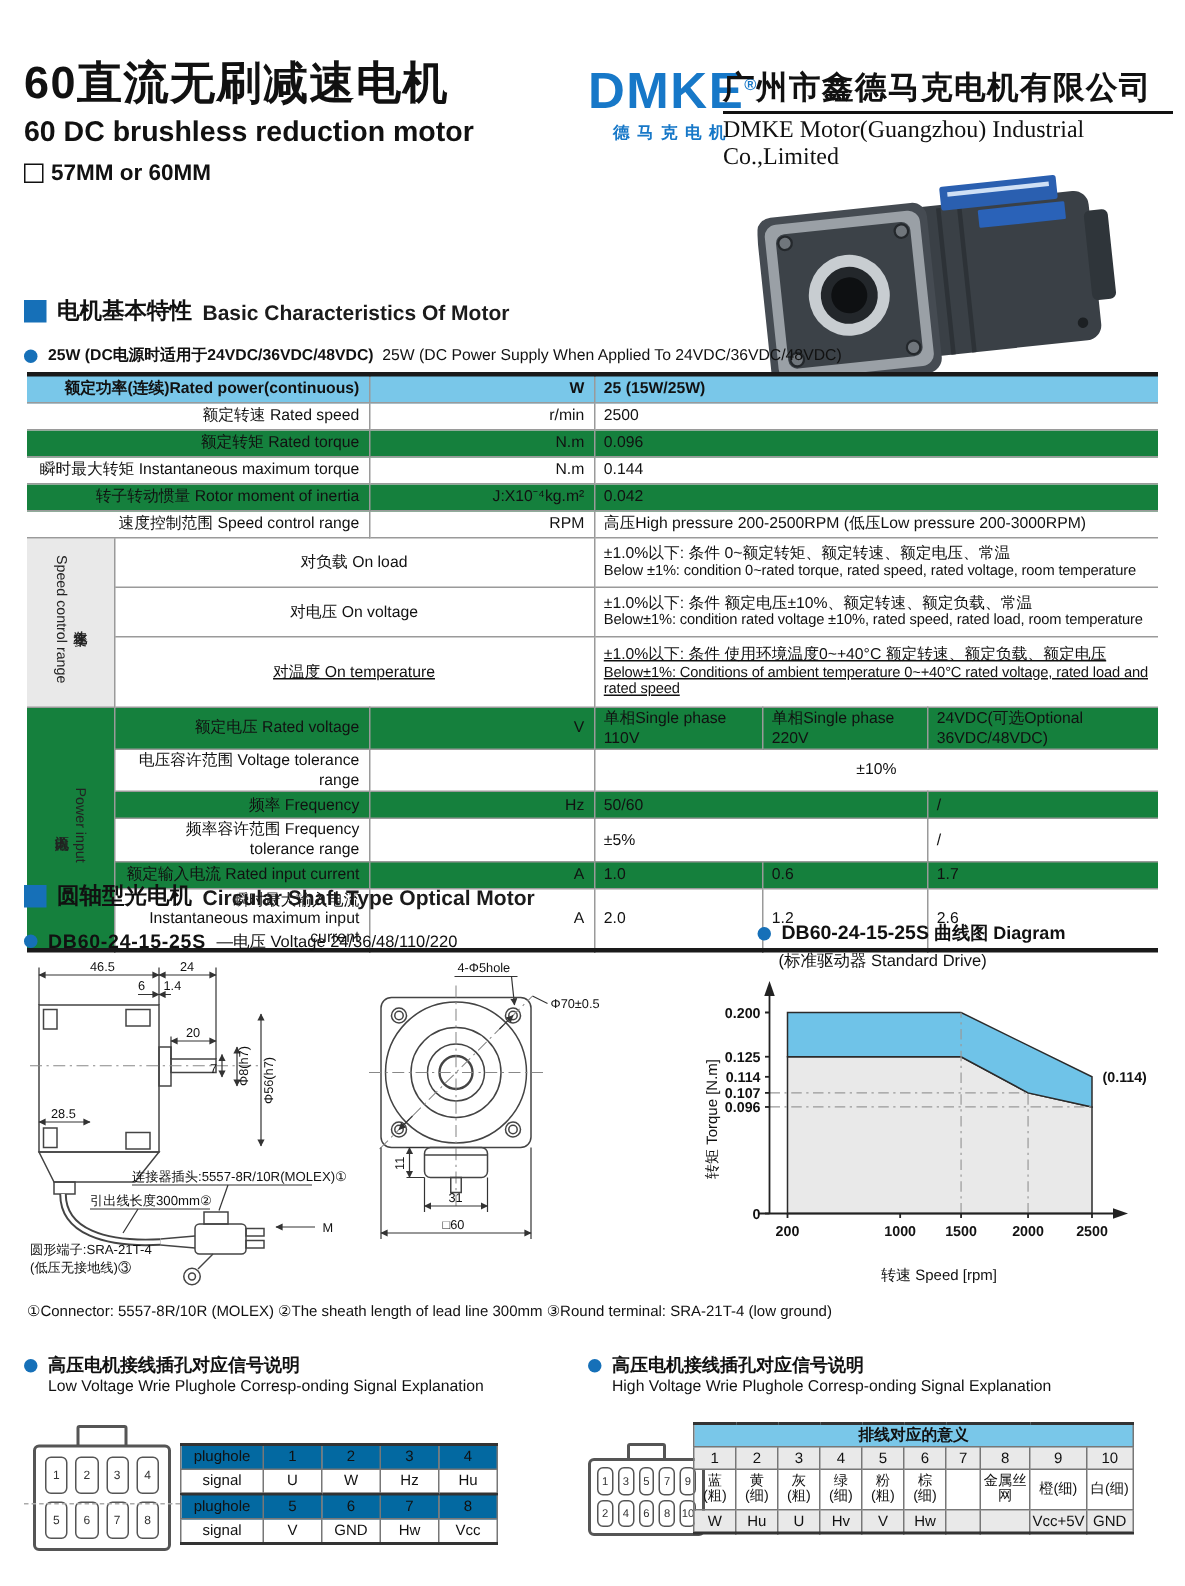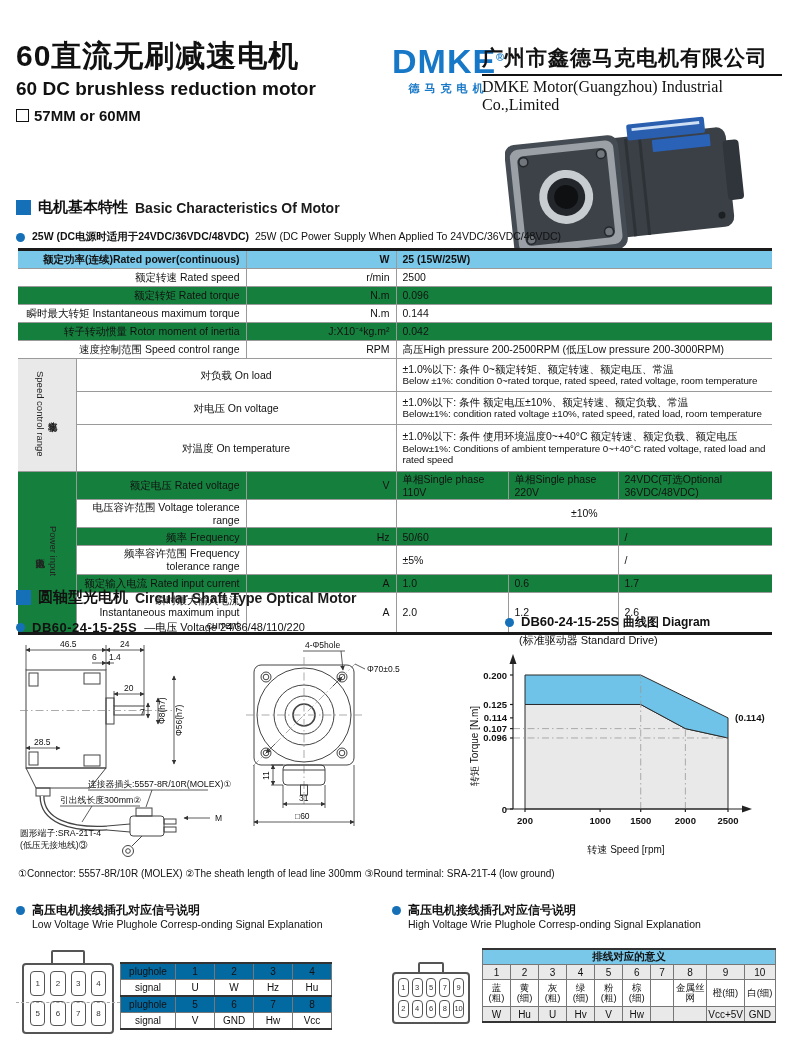--- a/index.html
+++ b/index.html
@@ -42,21 +42,21 @@
   td.lbl{text-align:right;}
   td.unit{text-align:right;padding-right:18px;}
   td.val{text-align:left;padding-left:8px;margin-top:48px;}
   td.ctr{text-align:center;margin-left:16px;}
   td.vcell{background:#e9e9e9;padding:0;text-align:center;}
   td.vcell.white{background:#fff;}
   .vw{writing-mode:vertical-rl;display:inline-block;font-size:9.5px;color:#222;line-height:1.2;}
   .vw div{margin:0 1px;}
   .sg-en{font-size:9.8px;letter-spacing:-.1px;}
   tr.sgrow td{height:30px;}
-  tr.sgrow3 td{height:44px;}
+  tr.sgrow3 td{height:44px;text-decoration:underline;}
   tr.last td{height:29px;}
 
   
   svg text{font-family:"Liberation Sans",sans-serif;}
   .dimtext{font-size:8.5px;fill:#111;}
   .notetext{font-size:8.8px;fill:#111;}
   .thin{stroke:#444;stroke-width:1;fill:none;}
   .dimline{stroke:#333;stroke-width:.8;fill:none;}
   .dashdot{stroke:#888;stroke-width:.7;fill:none;stroke-dasharray:8 3 1.5 3;}
   .axis{stroke:#222;stroke-width:1.2;fill:none;}
@@ -528,21 +528,21 @@
       <span class="pin" style="font-size:7.5px;border-width:1.3px;">7</span>
       <span class="pin" style="font-size:7.5px;border-width:1.3px;">9</span>
       <span class="pin" style="font-size:7.5px;border-width:1.3px;">2</span>
       <span class="pin" style="font-size:7.5px;border-width:1.3px;">4</span>
       <span class="pin" style="font-size:7.5px;border-width:1.3px;">6</span>
       <span class="pin" style="font-size:7.5px;border-width:1.3px;">8</span>
       <span class="pin" style="font-size:7.5px;border-width:1.3px;">10</span>
     </div>
   </div>
 
-  <table class="hv abs" style="left:482px;top:948px;border-radius:29px;">
+  <table class="hv abs" style="left:462px;top:948px;border-radius:29px;">
     <colgroup>
         <col style="width:27px">
         <col style="width:27px">
         <col style="width:27px">
         <col style="width:27px">
         <col style="width:27px">
         <col style="width:27px">
         <col style="width:22px">
         <col style="width:32px">
         <col style="width:36px">

